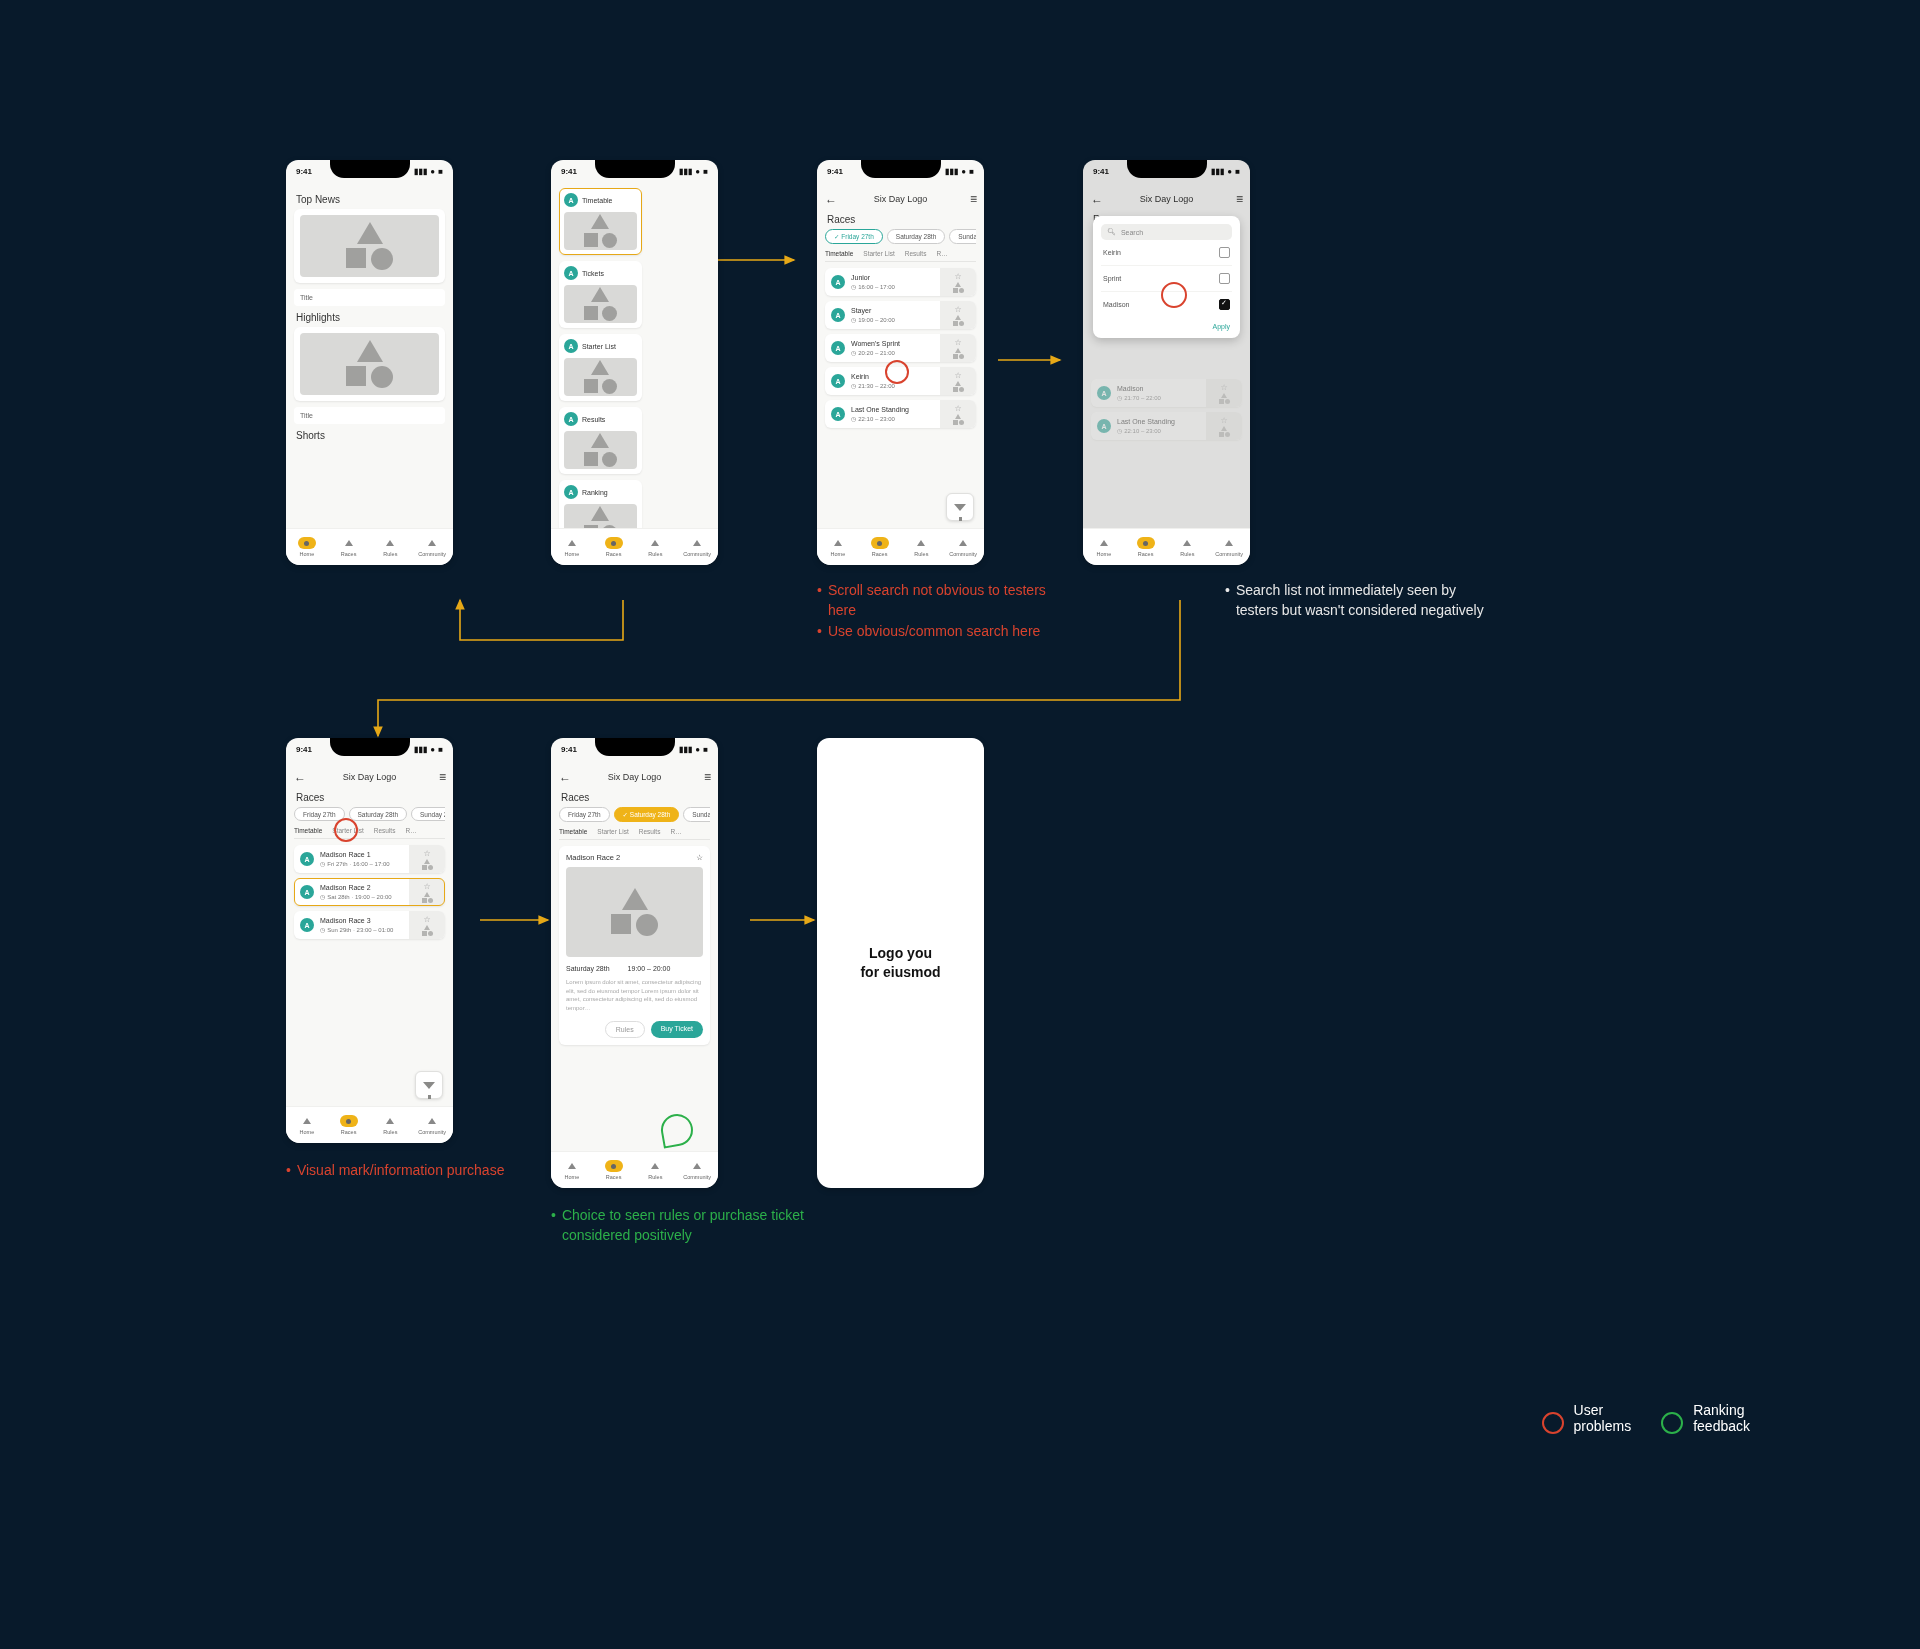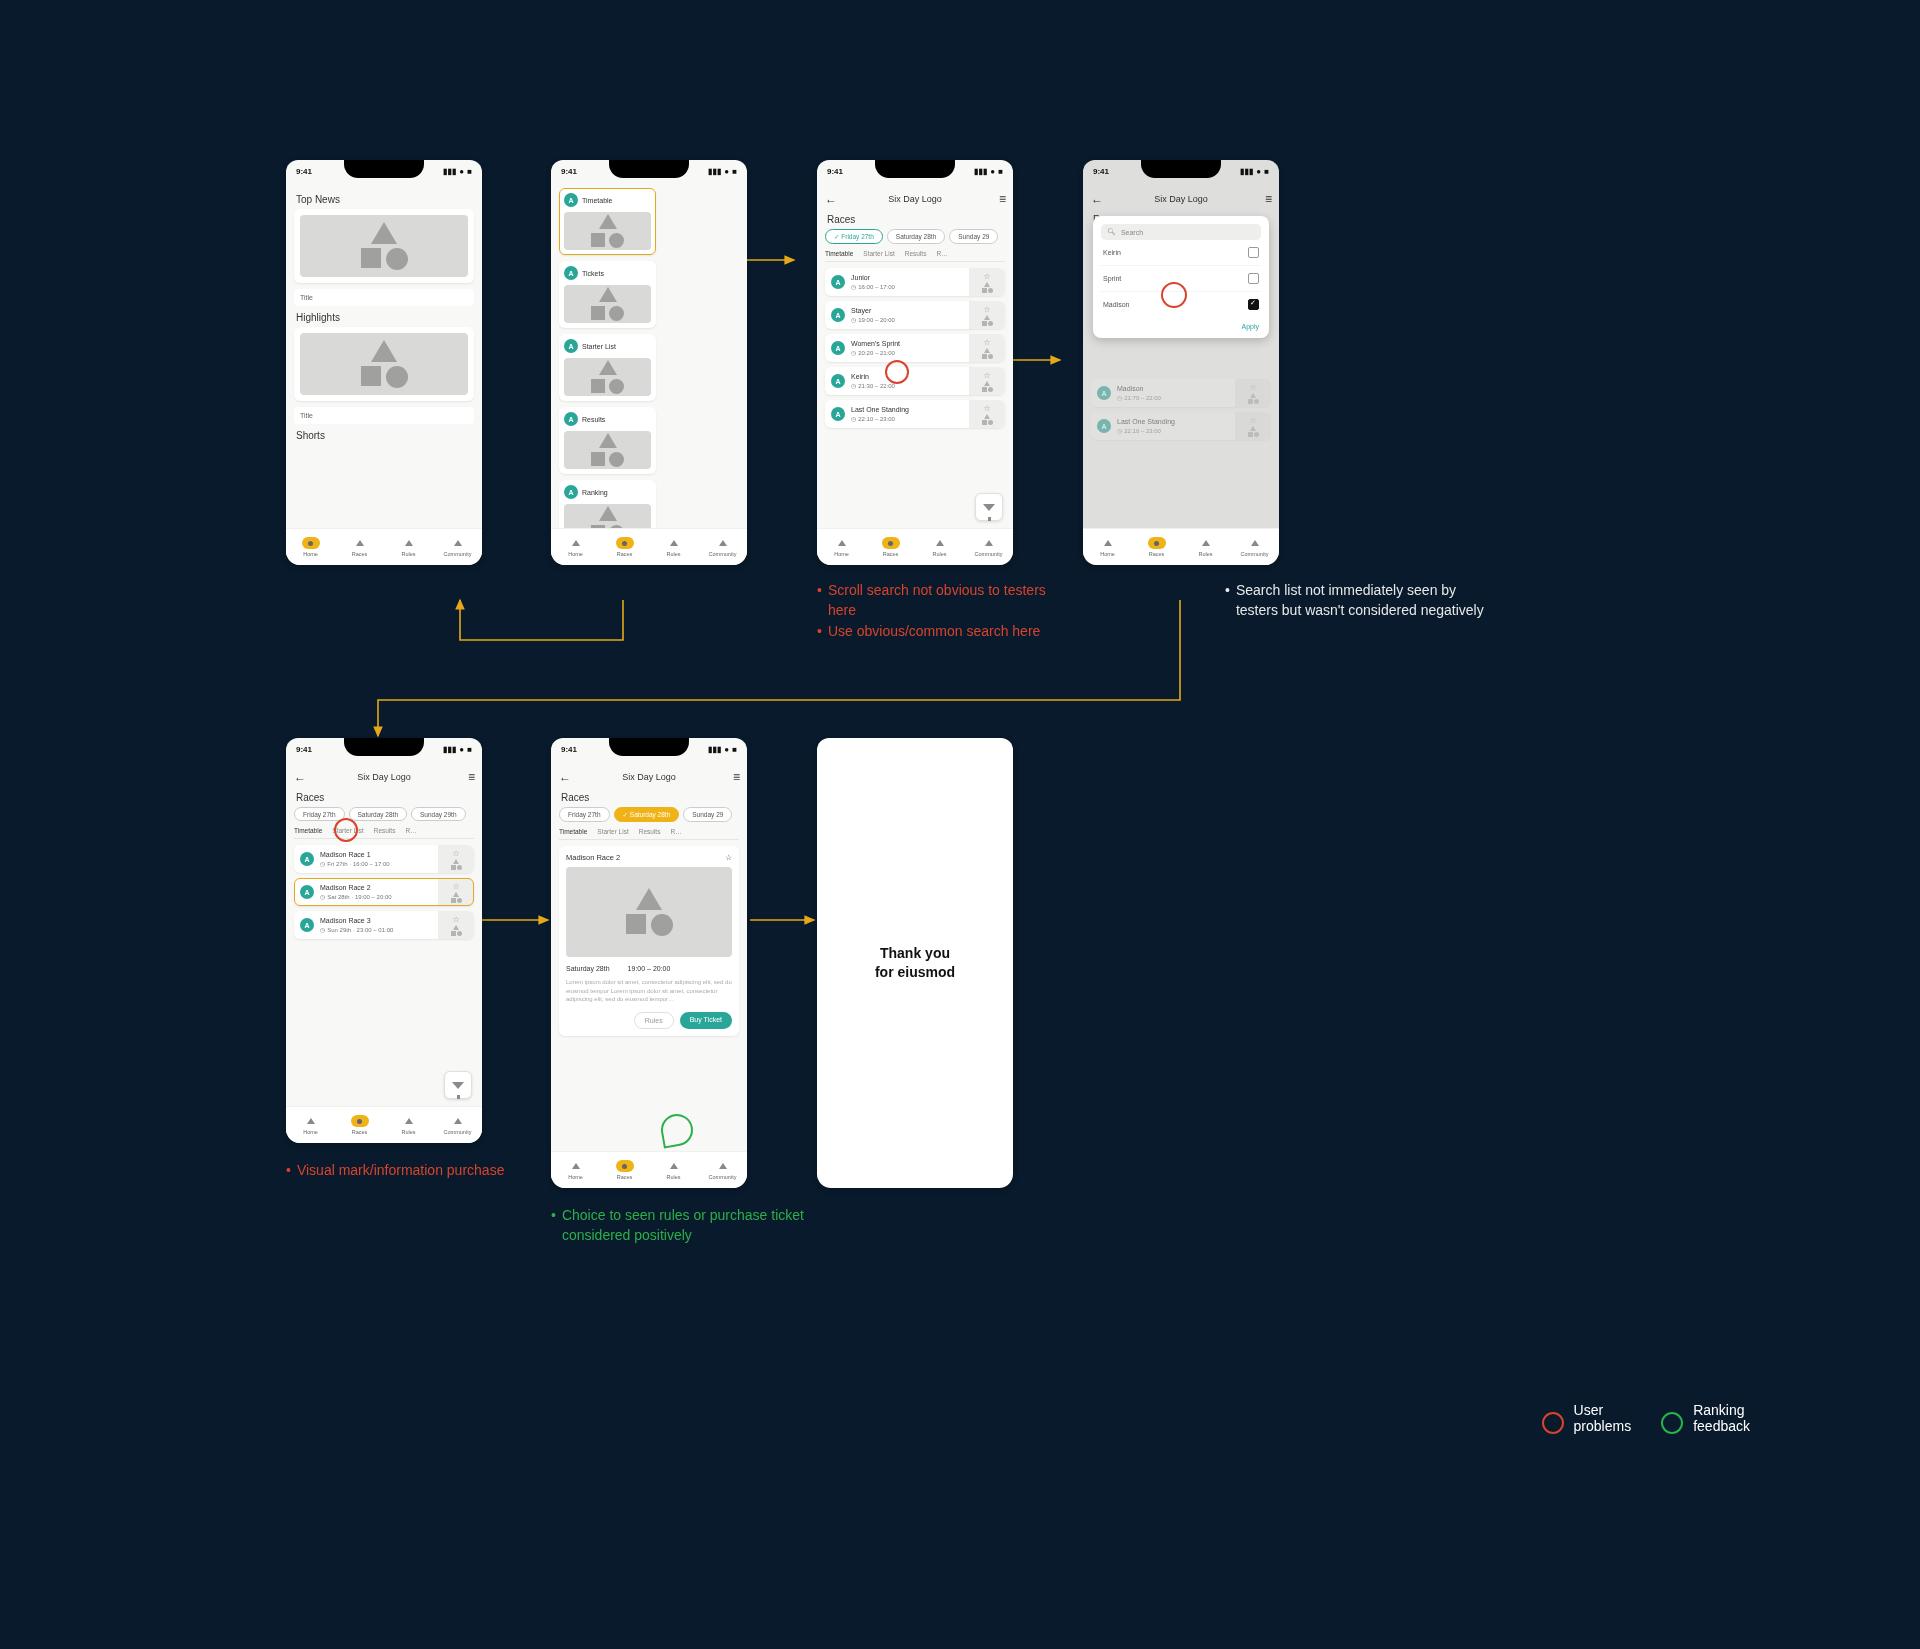--- a/index.html
+++ b/index.html
@@ -1,17 +1,17 @@
 <!DOCTYPE html>
 <html><head>
 <meta charset="utf-8">
 <style>
   html,body{margin:0;padding:0;background:#081a2b;font-family:-apple-system,Helvetica,Arial,sans-serif;color:#fff;-webkit-font-smoothing:antialiased}
   .canvas{position:relative;width:1920px;height:1649px;transform-origin:top left}
-  .phone{position:absolute;width:196px;height:405px;background:#f8f8f6;border-radius:12px 12px 14px 14px;overflow:hidden;box-shadow:0 2px 6px rgba(0,0,0,.2)}
+  .phone{position:absolute;width:167px;height:405px;background:#f8f8f6;border-radius:12px 12px 14px 14px;overflow:hidden;box-shadow:0 2px 6px rgba(0,0,0,.2)}
   .phone.tall{height:450px}
   .phone.blank{background:#fff}
   .notch{position:absolute;top:-4px;left:50%;transform:translateX(-50%);width:80px;height:22px;background:#000;border-radius:0 0 14px 14px;z-index:5}
   .sbar{position:absolute;top:0;left:0;right:0;height:22px;display:flex;align-items:center;padding:0 10px;font-size:8px;color:#111;font-weight:600;justify-content:space-between}
   .sbar .right span{margin-left:3px}
   .body{position:absolute;top:22px;left:0;right:0;bottom:0;padding:6px 8px 40px 8px;overflow:hidden}
   .hdr{display:flex;align-items:center;justify-content:center;position:relative;height:22px;color:#333;font-size:9px}
   .hdr .back{position:absolute;left:0;font-size:12px;color:#333}
   .hdr .menu{position:absolute;right:0;font-size:12px;color:#333;letter-spacing:-1px}
   .sect{font-size:10px;color:#333;margin:6px 2px 4px 2px}
@@ -764,21 +764,21 @@
             <div class="otri"></div>
           </div>
           <span>Community</span>
         </div>
     </div>
     <div class="mark green" style="left:110px;top:376px;width:28px;height:28px;border-width:2px;border-radius:50% 50% 50% 0;transform:rotate(-10deg)"></div>
   </div>
 
   <div class="phone tall blank" style="left:817px;top:738px">
     <div class="thanks">
-      <div><span>Thank you</span><br><span>for eiusmod</span></div>
+      <div><span>Logo you</span><br><span>for eiusmod</span></div>
     </div>
   </div>
 
   <div class="annot red" style="left:817px;top:580px">
     <div class="b">
         <span>Scroll search not obvious to testers here</span>
       </div>
     <div class="b">
         <span>Use obvious/common search here</span>
       </div>

